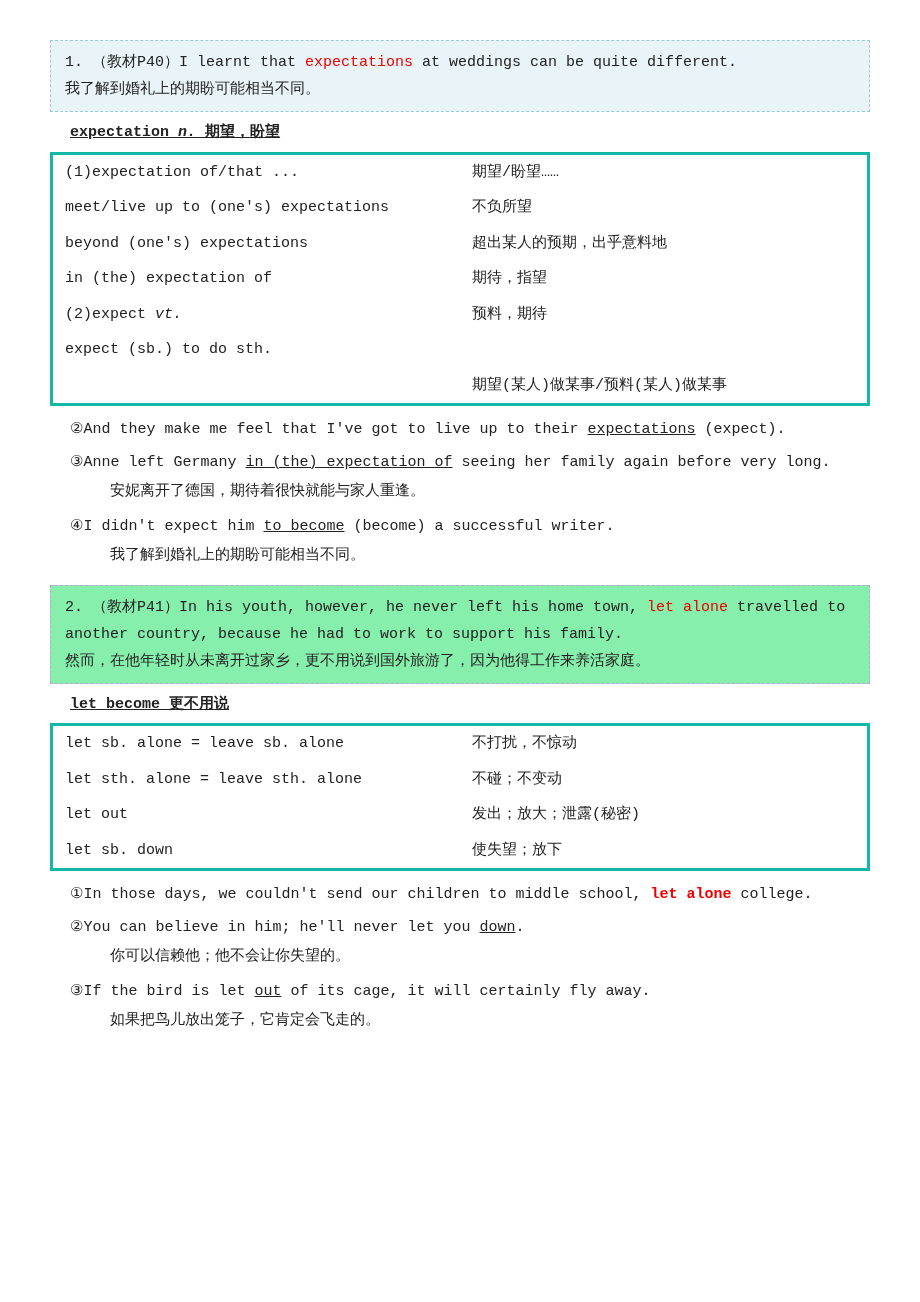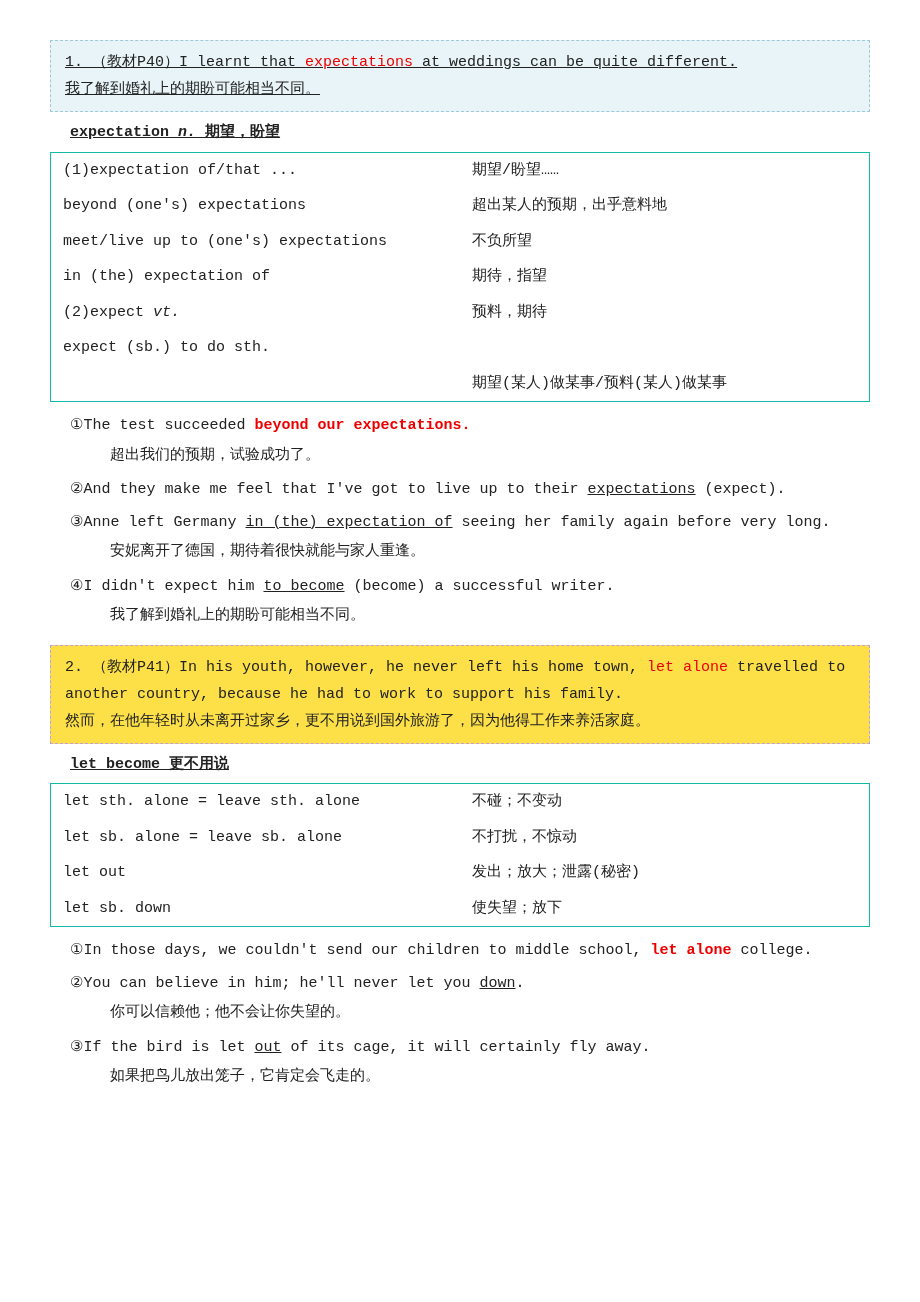--- a/index.html
+++ b/index.html
@@ -10,39 +10,38 @@
       color: #222;
       padding: 40px 50px;
       line-height: 1.7;
     }
     .highlight-block {
       background: #e8f4f8;
       border: 1px dashed #a0c8d8;
       padding: 8px 14px;
       margin-bottom: 6px;
       line-height: 1.8;
-      text-decoration: underline;
     }
     .highlight-block2 {
-      background: #fde047;
+      background: #86efac;
       border: 1px dashed #c0a0d8;
       padding: 8px 14px;
       margin-bottom: 6px;
       line-height: 1.8;
     }
     .red { color: #e00; }
     .underline { text-decoration: underline; }
     .bold { font-weight: bold; }
     .section-title {
       font-weight: bold;
       margin: 8px 0 6px 20px;
       text-decoration: underline;
     }
     .definition-table {
-      border: 1px solid #14b8a6;
+      border: 3px solid #14b8a6;
       margin: 6px 0 10px 0;
       width: 100%;
       border-collapse: collapse;
     }
     .definition-table td {
       padding: 5px 12px;
       vertical-align: top;
     }
     .definition-table .left-col {
       width: 50%;
@@ -72,26 +71,26 @@
   <span>expectation <em>n.</em> 期望，盼望</span>
 </div>
 
 <table class="definition-table">
   <tbody>
       <tr>
     <td class="left-col">(1)expectation of/that ...</td>
     <td>期望/盼望……</td>
   </tr>
   <tr>
+    <td class="left-col">meet/live up to (one's) expectations</td>
+    <td>不负所望</td>
+  </tr>
+  <tr>
     <td class="left-col">beyond (one's) expectations</td>
     <td>超出某人的预期，出乎意料地</td>
-  </tr>
-  <tr>
-    <td class="left-col">meet/live up to (one's) expectations</td>
-    <td>不负所望</td>
   </tr>
   <tr>
     <td class="left-col">in (the) expectation of</td>
     <td>期待，指望</td>
   </tr>
   <tr>
     <td class="left-col">(2)expect <em>vt.</em></td>
     <td>预料，期待</td>
   </tr>
   <tr>
@@ -99,24 +98,20 @@
     <td></td>
   </tr>
   <tr>
     <td class="left-col"></td>
     <td>期望(某人)做某事/预料(某人)做某事</td>
   </tr>
 </tbody>
   </table>
 
 <div class="example-block">
-  <p>
-    <span class="num-circle">①</span>The test succeeded <span class="red bold">beyond our expectations.</span>
-  </p>
-  <p class="chinese">超出我们的预期，试验成功了。</p>
 </div>
 
 <div class="example-block">
   <p>
     <span class="num-circle">②</span>And they make me feel that I've got to live up to their <span class="underline">expectations</span> (expect).
   </p>
 </div>
 
 <div class="example-block">
   <p>
@@ -139,26 +134,26 @@
   <span>然而，在他年轻时从未离开过家乡，更不用说到国外旅游了，因为他得工作来养活家庭。</span>
 </div>
 
 <div class="section-title">
   <span>let become 更不用说</span>
 </div>
 
 <table class="definition-table">
   <tbody>
       <tr>
+    <td class="left-col">let sb. alone = leave sb. alone</td>
+    <td>不打扰，不惊动</td>
+  </tr>
+  <tr>
     <td class="left-col">let sth. alone = leave sth. alone</td>
     <td>不碰；不变动</td>
-  </tr>
-  <tr>
-    <td class="left-col">let sb. alone = leave sb. alone</td>
-    <td>不打扰，不惊动</td>
   </tr>
   <tr>
     <td class="left-col">let out</td>
     <td>发出；放大；泄露(秘密)</td>
   </tr>
   <tr>
     <td class="left-col">let sb. down</td>
     <td>使失望；放下</td>
   </tr>
 </tbody>

